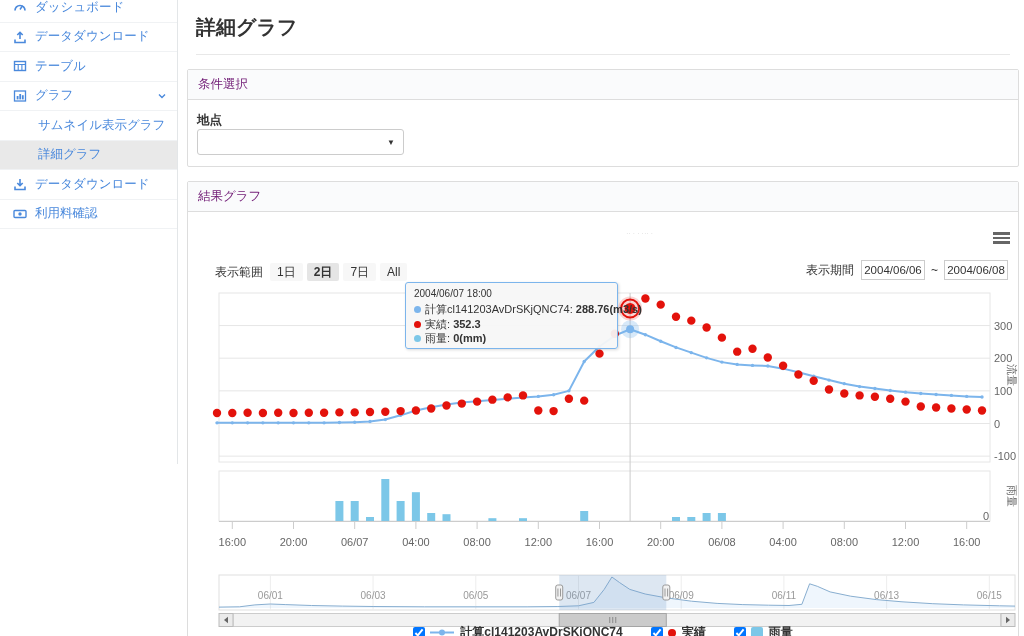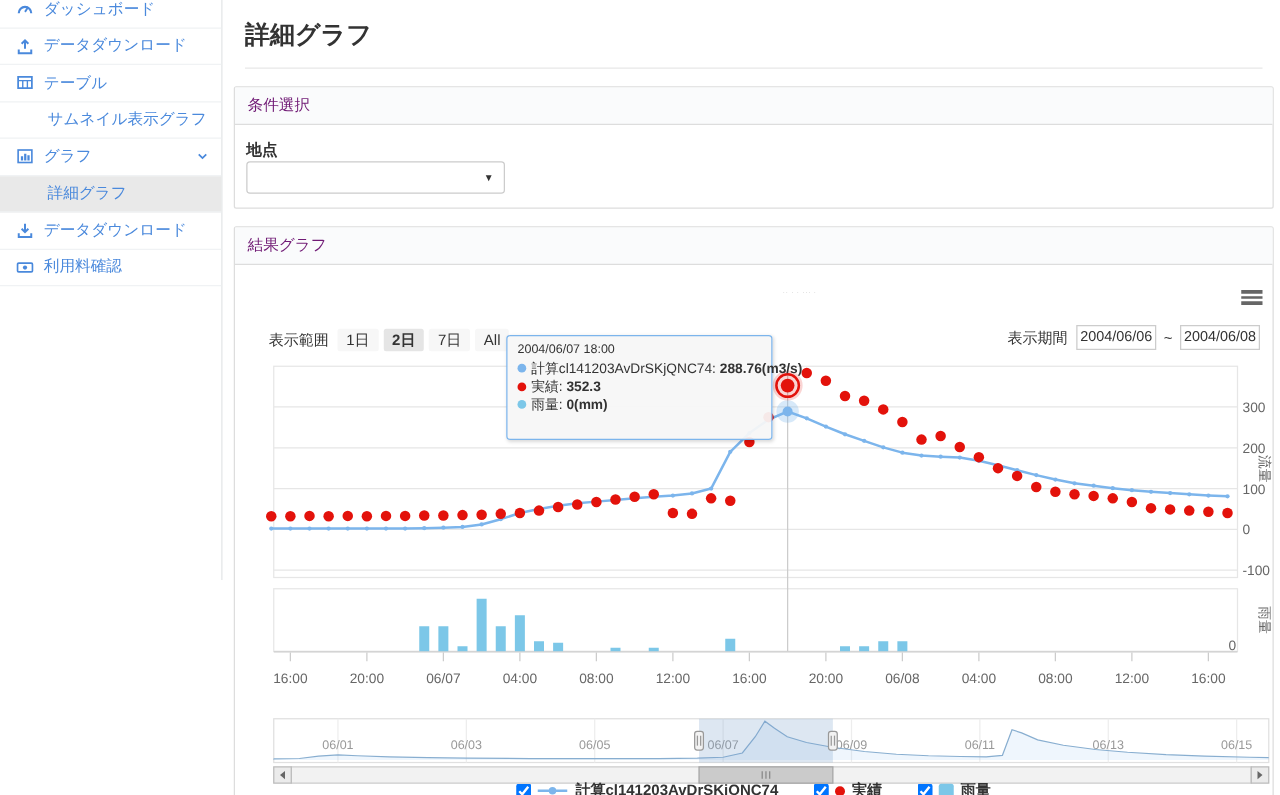--- a/index.html
+++ b/index.html
@@ -45,22 +45,22 @@
   .rbtn.sel { background:#e5e5e5; font-weight:bold; }
   .period-row { position:absolute; right:10px; top:48px; display:flex; align-items:center; font-size:12px; color:#333; }
   .period-row .plabel { margin-right:7px; }
   .pinput { width:64px; height:20px; border:1px solid #ccc; font-size:11.5px; text-align:center;
     color:#333; background:#fff; margin:0 0 0 0; }
   .tilde { margin:0 6px; color:#333; }
 
   svg.chart { position:absolute; left:0; top:0; }
 
   
-  .tooltip { position:absolute; left:217px; top:56px; width:213px; background:rgba(247,247,247,0.94);
-    border:1px solid #7cb5ec; border-radius:3px; padding:5px 8px 19px 8px; font-size:11px; color:#333;
+  .tooltip { position:absolute; left:217px; top:70px; width:213px; background:rgba(247,247,247,0.94);
+    border:1px solid #7cb5ec; border-radius:3px; padding:5px 8px 2px 8px; font-size:11px; color:#333;
     box-shadow:1px 1px 3px rgba(0,0,0,0.15); z-index:5; }
   .tooltip .tt-head { font-size:10px; margin-bottom:3px; }
   .tooltip .tt-row { line-height:14.5px; white-space:nowrap; }
   .tooltip .dot { display:inline-block; width:7px; height:7px; border-radius:50%; margin-right:4px; }
   .tooltip b { font-weight:bold; }
 
   
   .legend { position:absolute; left:0; top:412px; width:100%; display:flex; justify-content:center;
     align-items:center; gap:28px; font-size:12px; font-weight:bold; color:#333; }
   .lg-item { display:flex; align-items:center; cursor:pointer; }
@@ -95,38 +95,38 @@
         </div>
         <div class="side-item">
           <span class="ic">
             <svg viewBox="0 0 14 14">
               <rect x="1.5" y="2.5" width="11" height="9" fill="none" stroke="currentColor" stroke-width="1.4"></rect>
               <path d="M1.5 5.5h11M5.2 5.5v6M8.9 5.5v6" stroke="currentColor" stroke-width="1.1"></path>
             </svg>
           </span>
           <span>テーブル</span>
         </div>
-        <div class="side-item sub">
-          <span>サムネイル表示グラフ</span>
-        </div>
         <div class="side-item">
           <span class="ic">
             <svg viewBox="0 0 14 14">
               <rect x="1.5" y="2" width="11" height="10" fill="none" stroke="currentColor" stroke-width="1.3"></rect>
               <rect x="3.7" y="7" width="1.8" height="3.4" fill="currentColor"></rect>
               <rect x="6.3" y="5" width="1.8" height="5.4" fill="currentColor"></rect>
               <rect x="8.9" y="6.2" width="1.8" height="4.2" fill="currentColor"></rect>
             </svg>
           </span>
           <span>グラフ</span>
           <span class="chev">
             <svg width="10" height="10" viewBox="0 0 10 10">
               <path d="M2 3.5 5 6.5 8 3.5" fill="none" stroke="currentColor" stroke-width="1.4"></path>
             </svg>
           </span>
+        </div>
+        <div class="side-item sub">
+          <span>サムネイル表示グラフ</span>
         </div>
         <div class="side-item sub active">
           <span>詳細グラフ</span>
         </div>
         <div class="side-item">
           <span class="ic">
             <svg viewBox="0 0 14 14">
               <path d="M7 2v6.5M4.3 6 7 8.7 9.7 6" fill="none" stroke="currentColor" stroke-width="1.6"></path>
               <path d="M2 9.5v3h10v-3" fill="none" stroke="currentColor" stroke-width="1.6"></path>
             </svg>

